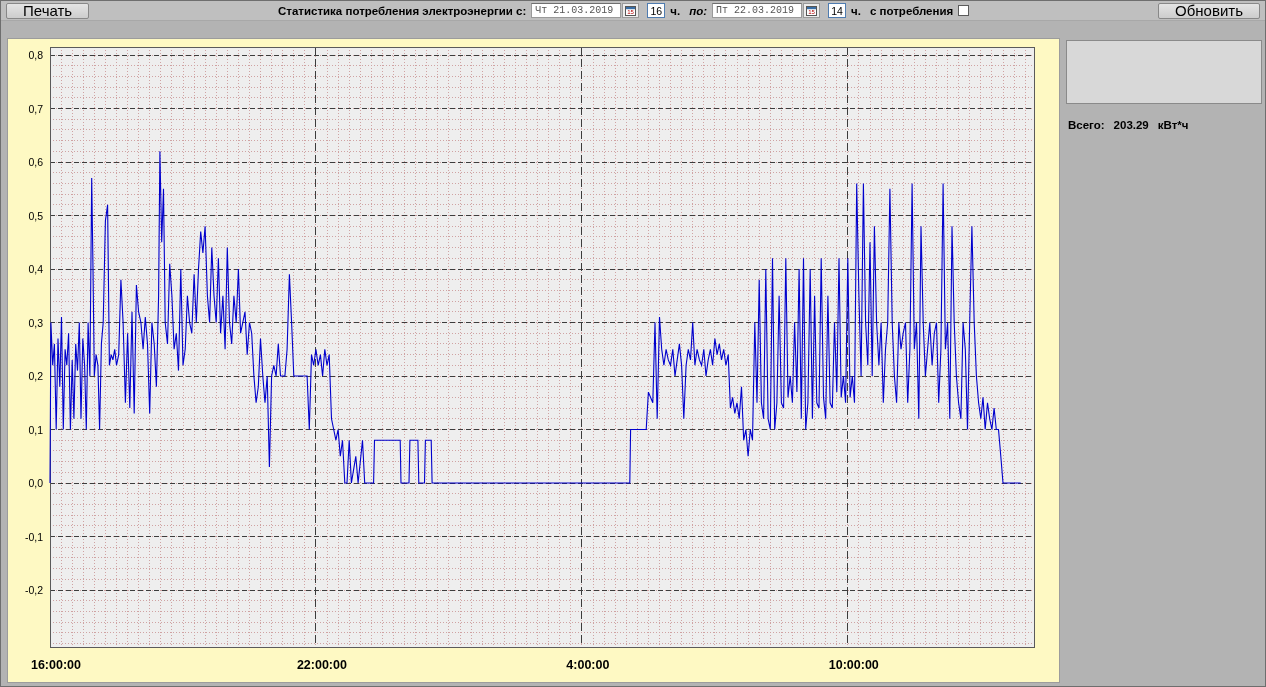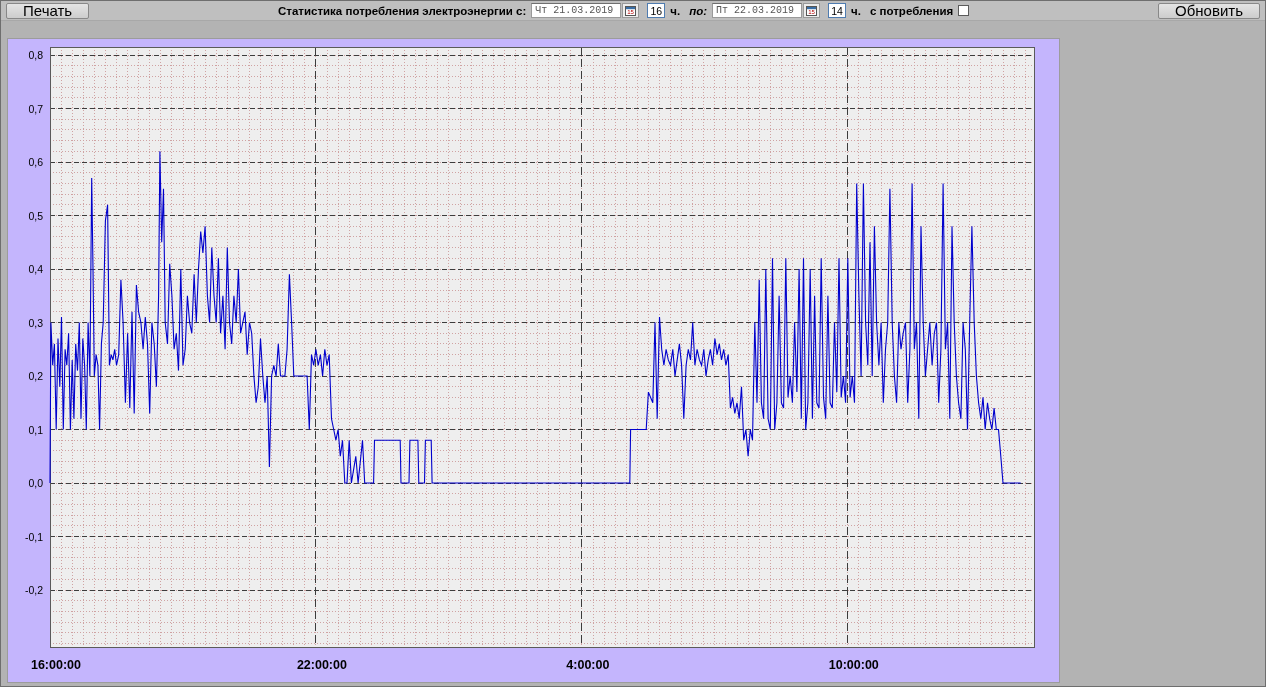--- a/index.html
+++ b/index.html
@@ -16,21 +16,21 @@
     border:1px solid #888888;border-radius:2px;color:#000;line-height:13px;text-align:right;}
   .center-group{display:flex;align-items:center;gap:5px;margin:0 auto;}
   .hdr{font-size:11.5px;font-weight:bold;color:#000;white-space:nowrap;}
   .datefield{width:90px;height:15px;border:1px solid #9a9a9a;border-top-color:#6f6f6f;background:#fff;
     font-size:10px;color:#555;padding:0 3px;font-family:Liberation Mono, monospace;box-sizing:border-box;}
   .calbtn{width:17px;height:15px;border:1px solid #9a9a9a;background:#ececec;padding:0;margin-left:-4px;
     display:flex;align-items:center;justify-content:center;}
   .hourfield{width:18px;height:15px;border:1px solid #4f7cb0;background:#fff;font-size:10.5px;text-align:center;
     padding:0;font-family:inherit;box-sizing:border-box;color:#000;margin-left:3px;}
   .checkbox{width:11px;height:11px;background:#fff;border:1px solid #5c5c5c;display:inline-block;box-sizing:border-box;}
-  .chart-panel{position:absolute;left:6px;top:37px;width:1053px;height:645px;background:#c4b5fd;
+  .chart-panel{position:absolute;left:6px;top:37px;width:1053px;height:645px;background:#fef9c3;
     border:1px solid #9c9c9c;box-sizing:border-box;}
   .chart-panel svg{display:block;}
   .sidebar{position:absolute;left:1065px;top:39px;width:196px;}
   .legend-box{width:194px;height:62px;background:#d8d8d8;border:1px solid #8a8a8a;margin-bottom:15px;}
   .total-line{font-size:11.5px;font-weight:bold;color:#000;display:flex;gap:9px;padding-left:2px;}
 </style>
 </head>
 <body>
 
 <div class="window">
@@ -242,14 +242,22 @@
         <text x="35" y="448.0" text-anchor="end" font-size="10.5" fill="#000" font-family="Liberation Sans, sans-serif">0,0</text>
         <text x="35" y="501.5" text-anchor="end" font-size="10.5" fill="#000" font-family="Liberation Sans, sans-serif">-0,1</text>
         <text x="35" y="555.0" text-anchor="end" font-size="10.5" fill="#000" font-family="Liberation Sans, sans-serif">-0,2</text>
         <text x="48.0" y="630" text-anchor="middle" font-size="12.5" font-weight="bold" fill="#000" font-family="Liberation Sans, sans-serif">16:00:00</text>
         <text x="313.9" y="630" text-anchor="middle" font-size="12.5" font-weight="bold" fill="#000" font-family="Liberation Sans, sans-serif">22:00:00</text>
         <text x="579.9" y="630" text-anchor="middle" font-size="12.5" font-weight="bold" fill="#000" font-family="Liberation Sans, sans-serif">4:00:00</text>
         <text x="845.8" y="630" text-anchor="middle" font-size="12.5" font-weight="bold" fill="#000" font-family="Liberation Sans, sans-serif">10:00:00</text>
       </svg>
   </div>
 
+  <div class="sidebar">
+    <div class="legend-box"></div>
+    <div class="total-line">
+      <span>Всего:</span>
+      <span>203.29</span>
+      <span>кВт*ч</span>
+    </div>
+  </div>
 
 </div>
 
 </body></html>

